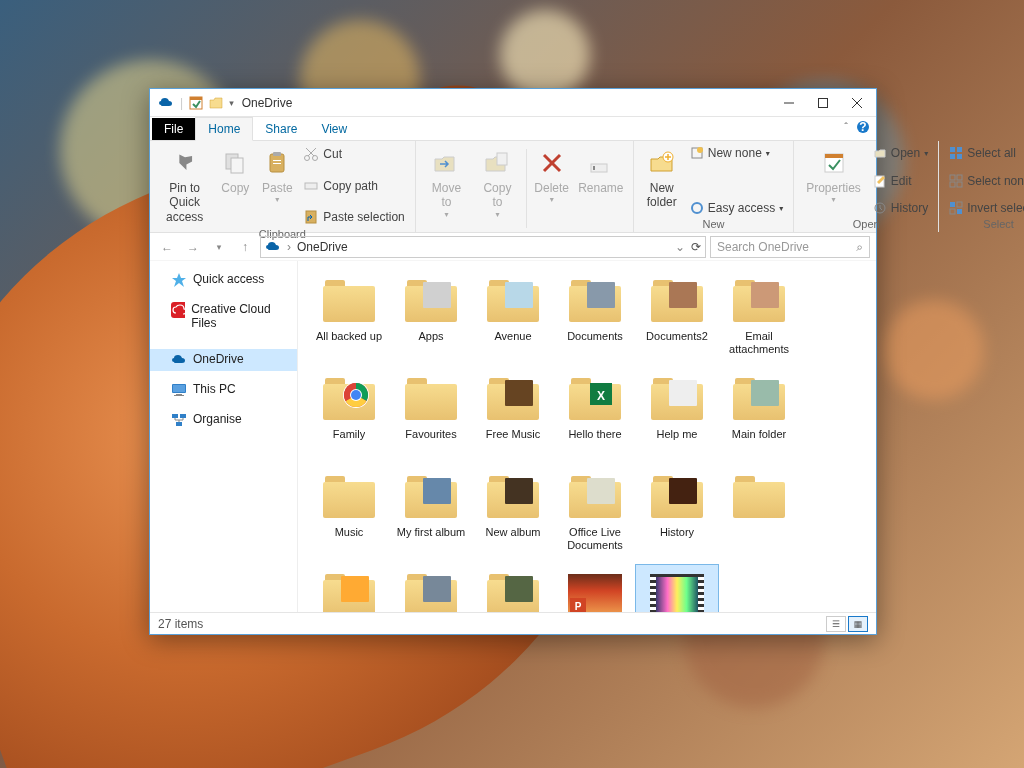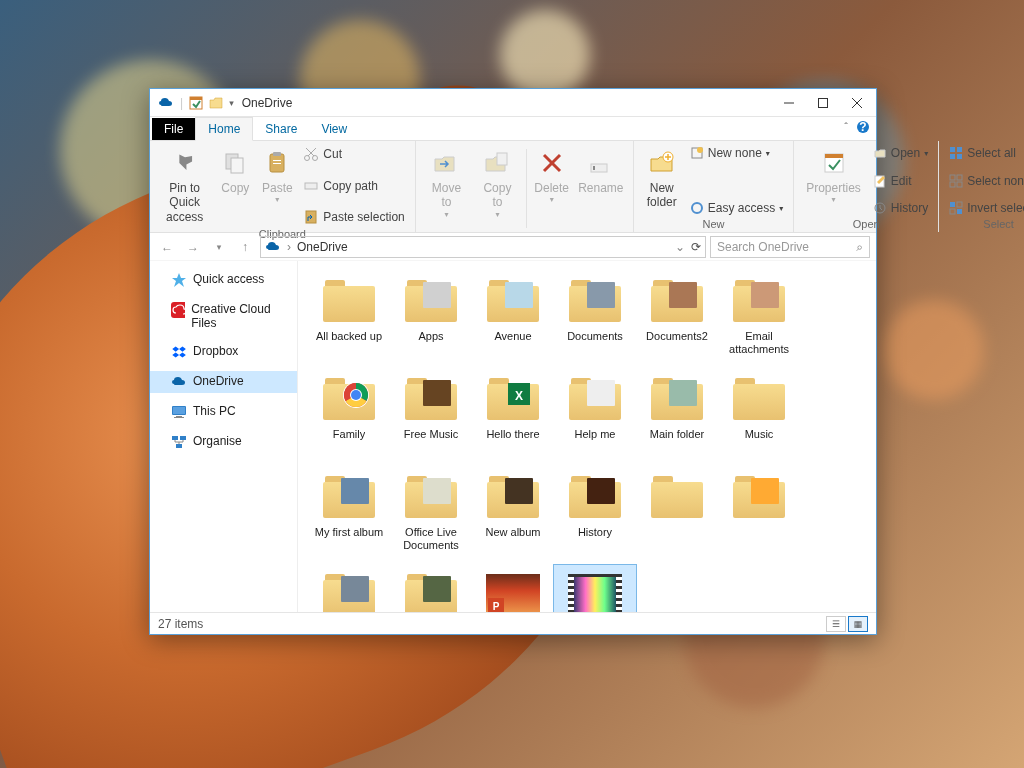--- a/index.html
+++ b/index.html
@@ -373,26 +373,20 @@
         </div>
       <div class="navspacer"></div>
       <div class="navitem">
           <svg width="16" height="16">
             <rect width="16" height="16" rx="3" fill="#da1f26"></rect>
             <path d="M5 11 Q2 11 2 8 Q2 5 5 5 Q6 3 9 3 Q13 3 13 7 Q15 7 15 9.5 Q15 12 12 12" fill="none" stroke="#fff" stroke-width="1.2"></path>
           </svg>
           <span>Creative Cloud Files</span>
         </div>
       <div class="navspacer"></div>
-      <div class="navitem">
-          <svg width="16" height="16">
-            <path d="M4 2 L8 5 L4 8 L0 5 Z M12 2 L16 5 L12 8 L8 5 Z M4 9 L8 12 L4 15 L0 12 Z M12 9 L16 12 L12 15 L8 12 Z" fill="#0061ff" transform="scale(0.85) translate(1.5,1)"></path>
-          </svg>
-          <span>Dropbox</span>
-        </div>
       <div class="navspacer"></div>
       <div class="navitem sel">
           <svg width="16" height="16">
             <path d="M3 10 Q1 10 1 8 Q1 6 3 6 Q3 3 7 3 Q10 3 11 6 Q14 6 14 8.5 Q14 11 11 11 L4 11 Q3 11 3 10" fill="#0a64a8"></path>
           </svg>
           <span>OneDrive</span>
         </div>
       <div class="navspacer"></div>
       <div class="navitem">
           <svg width="16" height="16">
@@ -486,20 +480,26 @@
                     <circle cx="15" cy="15" r="6" fill="#fff"></circle>
                     <circle cx="15" cy="15" r="5" fill="#4285f4"></circle>
                   </svg>
                 </div>
               </div>
             </div>
             <div class="label">Family</div>
           </div>
           <div class="item">
             <div class="thumb">
+              <div class="folder"></div>
+            </div>
+            <div class="label">Favourites</div>
+          </div>
+          <div class="item">
+            <div class="thumb">
               <div class="folder">
                 <div class="peek">
                   <div style="width:28px;height:26px;background:#664422;border-radius:1px;"></div>
                 </div>
               </div>
             </div>
             <div class="label">Free Music</div>
           </div>
           <div class="item">
             <div class="thumb">
@@ -547,35 +547,35 @@
                   <div style="width:28px;height:26px;background:#6688aa;border-radius:1px;"></div>
                 </div>
               </div>
             </div>
             <div class="label">My first album</div>
           </div>
           <div class="item">
             <div class="thumb">
               <div class="folder">
                 <div class="peek">
+                  <div style="width:28px;height:26px;background:#443322;border-radius:1px;"></div>
+                </div>
+              </div>
+            </div>
+            <div class="label">New album</div>
+          </div>
+          <div class="item">
+            <div class="thumb">
+              <div class="folder">
+                <div class="peek">
                   <div style="width:28px;height:26px;background:#ddddcc;border-radius:1px;"></div>
                 </div>
               </div>
             </div>
             <div class="label">Office Live Documents</div>
-          </div>
-          <div class="item">
-            <div class="thumb">
-              <div class="folder">
-                <div class="peek">
-                  <div style="width:28px;height:26px;background:#443322;border-radius:1px;"></div>
-                </div>
-              </div>
-            </div>
-            <div class="label">New album</div>
           </div>
           <div class="item">
             <div class="thumb">
               <div class="folder">
                 <div class="peek">
                   <div style="width:28px;height:26px;background:#442211;border-radius:1px;"></div>
                 </div>
               </div>
             </div>
             <div class="label">History</div>

